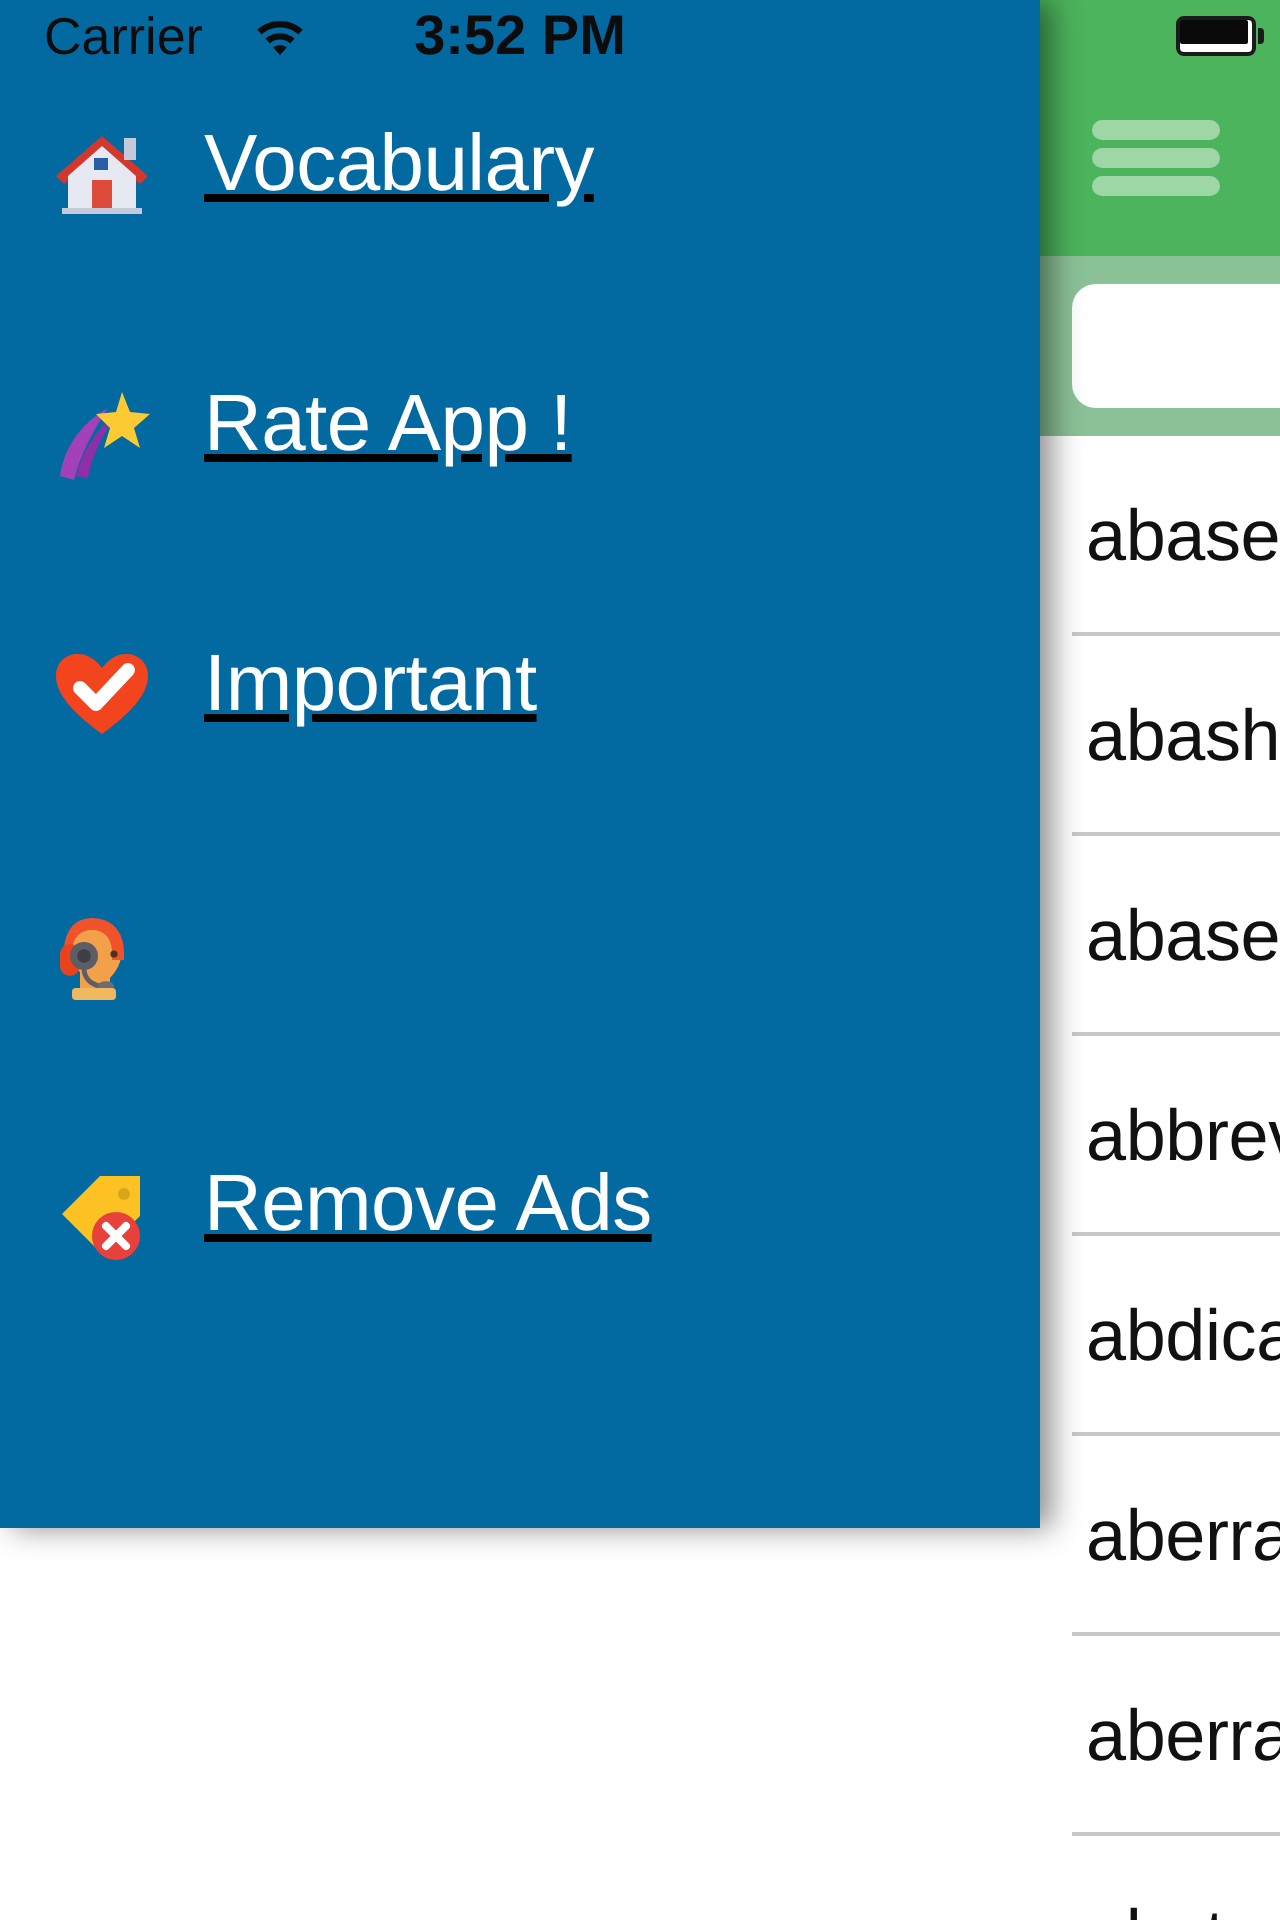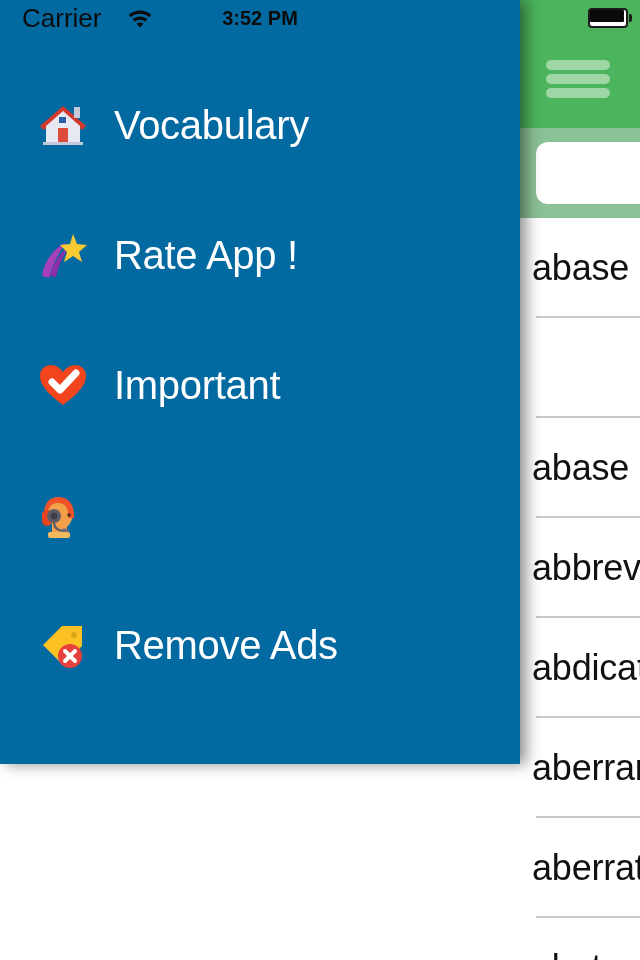--- a/index.html
+++ b/index.html
@@ -84,21 +84,21 @@
     color:#333;
     padding:0 14px;
   }
   #word-list {
     position:absolute; left:0; top:218px;
     width:120px;
   }
   .word-row {
     position:relative;
     height:100px;
-    padding-left:12px;
+    padding-left:23px;
     display:flex; align-items:center;
     background:#ffffff;
     white-space:nowrap;
   }
   .word-row .word-text {
     font-size:36px;
     color:#111111;
     letter-spacing:-0.2px;
   }
   .word-row .sep {
@@ -127,35 +127,36 @@
     line-height:28px;
   }
   #wifi-icon {
     position:absolute; left:126px; top:6px;
     width:28px; height:24px;
   }
   #clock {
     position:absolute; left:0; top:4px;
     width:520px;
     text-align:center;
-    font-size:20px; font-weight:bold; color:#0c0c0c;
+    font-size:28px; font-weight:bold; color:#0c0c0c;
     line-height:28px;
   }
 
   #menu {
     position:absolute;
     left:0; top:60px;
     width:520px;
   }
   .menu-item {
     position:relative;
     height:130px;
-    display:flex; align-items:center;
-    padding-left:36px;
+    display:flex; 
+    padding-left:24px;
     cursor:pointer;
+    text-decoration:underline;
   }
   .menu-icon {
     width:54px; height:54px;
     flex:0 0 54px;
     position:relative;
     margin-right:24px;
   }
   .menu-icon svg { display:block; width:54px; height:54px; }
   .menu-label {
     font-size:40px;
@@ -192,20 +193,21 @@
     <div id="search-wrap">
       <input id="search-field" type="text" placeholder="" style="">
     </div>
 
     <div id="word-list">
       <div class="word-row">
         <span class="word-text">abase</span>
         <div class="sep"></div>
       </div>
       <div class="word-row">
+        <span class="word-text">abash</span>
         <div class="sep"></div>
       </div>
       <div class="word-row">
         <span class="word-text">abase</span>
         <div class="sep"></div>
       </div>
       <div class="word-row">
         <span class="word-text">abbreviate</span>
         <div class="sep"></div>
       </div>

